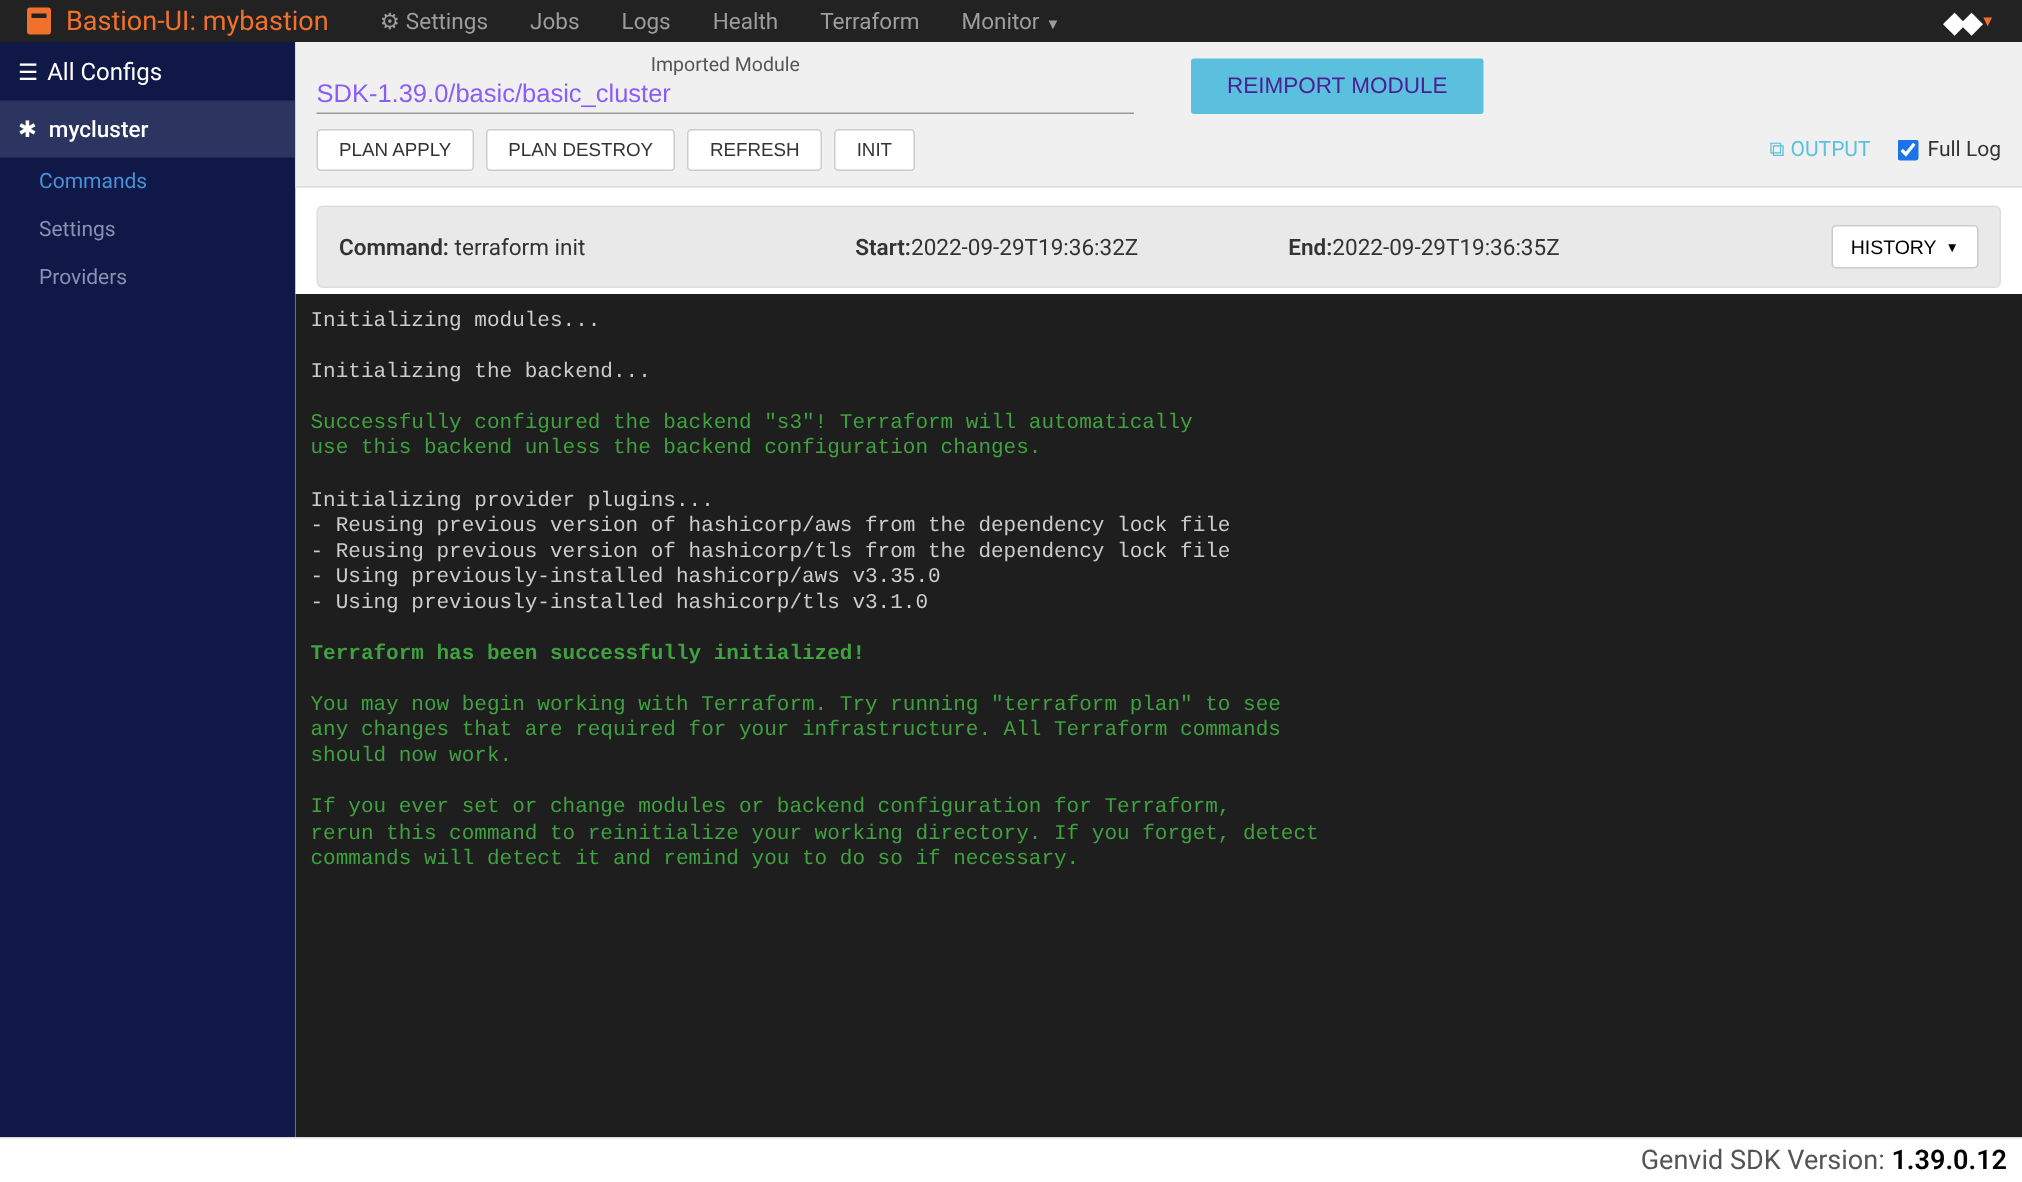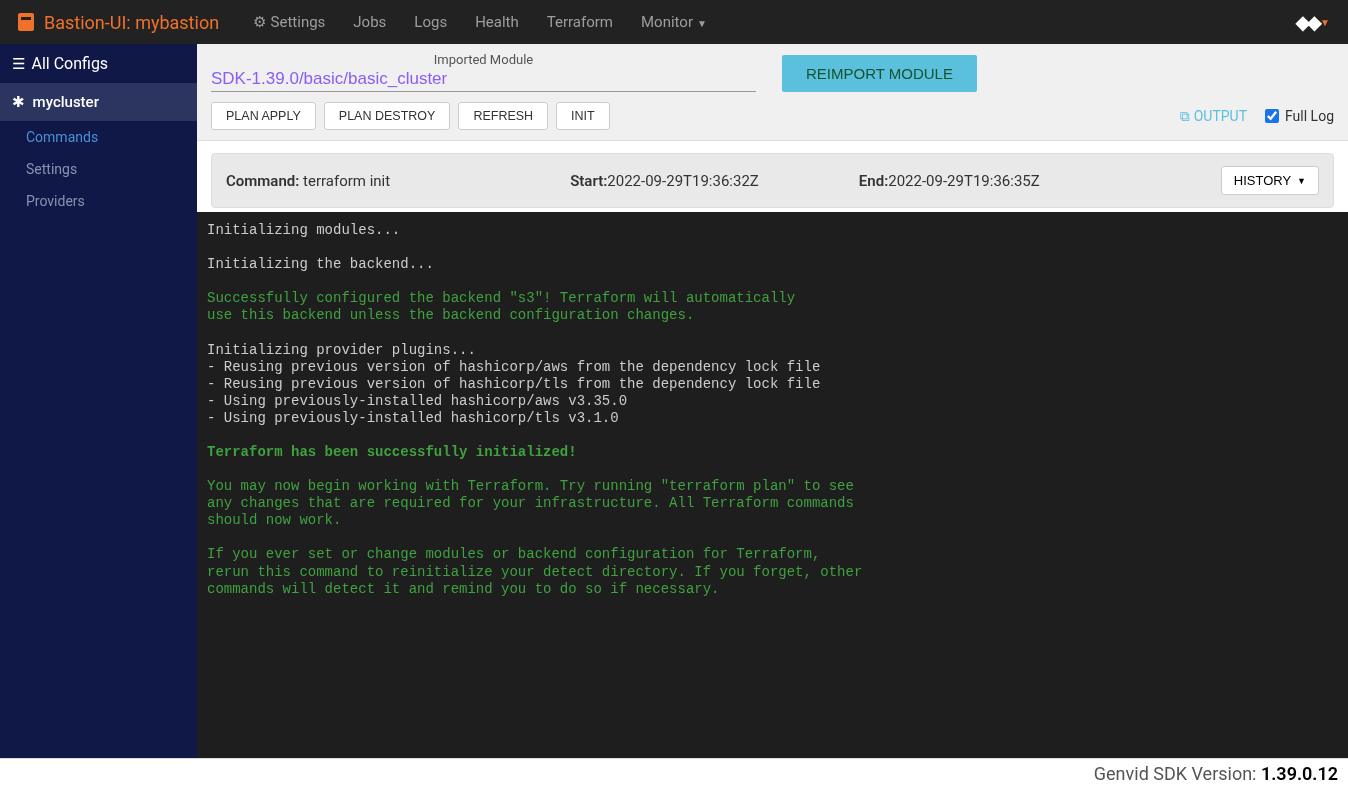--- a/index.html
+++ b/index.html
@@ -9,21 +9,21 @@
   background: #fff;
   color: #333;
   width: 1348px;
   height: 788px;
   overflow: hidden;
   display: flex;
   flex-direction: column;
 }
 .topnav {
   background: #222;
-  height: 44px;
+  height: 28px;
   display: flex;
   align-items: center;
   padding: 0 8px;
   flex-shrink: 0;
 }
 .brand {
   display: flex;
   align-items: center;
   color: #f0712c;
   font-size: 18px;
@@ -127,27 +127,27 @@
   border: none;
   border-bottom: 1px solid #999;
   background: transparent;
   font-size: 17px;
   padding: 2px 0;
   color: #8b5cf6;
   outline: none;
 }
 .reimport-btn {
   background: #5bc0de;
-  color: #14532d;
+  color: #4c1d95;
   border: none;
   padding: 10px 24px;
   font-size: 15px;
   cursor: pointer;
   border-radius: 2px;
-  margin-left: 6px;
+  margin-left: 18px;
 }
 .action-row {
   display: flex;
   align-items: center;
   gap: 8px;
 }
 .action-btn {
   background: #fff;
   border: 1px solid #ccc;
   padding: 6px 14px;
@@ -325,21 +325,21 @@
 <span>- Using previously-installed hashicorp/aws v3.35.0</span>
 <span>- Using previously-installed hashicorp/tls v3.1.0</span>
 
 <span class="t-greenb">Terraform has been successfully initialized!</span>
 
 <span class="t-green">You may now begin working with Terraform. Try running "terraform plan" to see</span>
 <span class="t-green">any changes that are required for your infrastructure. All Terraform commands</span>
 <span class="t-green">should now work.</span>
 
 <span class="t-green">If you ever set or change modules or backend configuration for Terraform,</span>
-<span class="t-green"></span><span class="t-green">rerun this command to reinitialize your detect directory. If you forget, other</span>
+<span class="t-green"></span><span class="t-green">rerun this command to reinitialize your working directory. If you forget, detect</span>
 <span class="t-green">commands will detect it and remind you to do so if necessary.</span>
 </div>
   </div>
 </div>
 
 <div class="footer">
   <span>Genvid SDK Version: </span><b>1.39.0.12</b>
 </div>
 
 </body></html>

